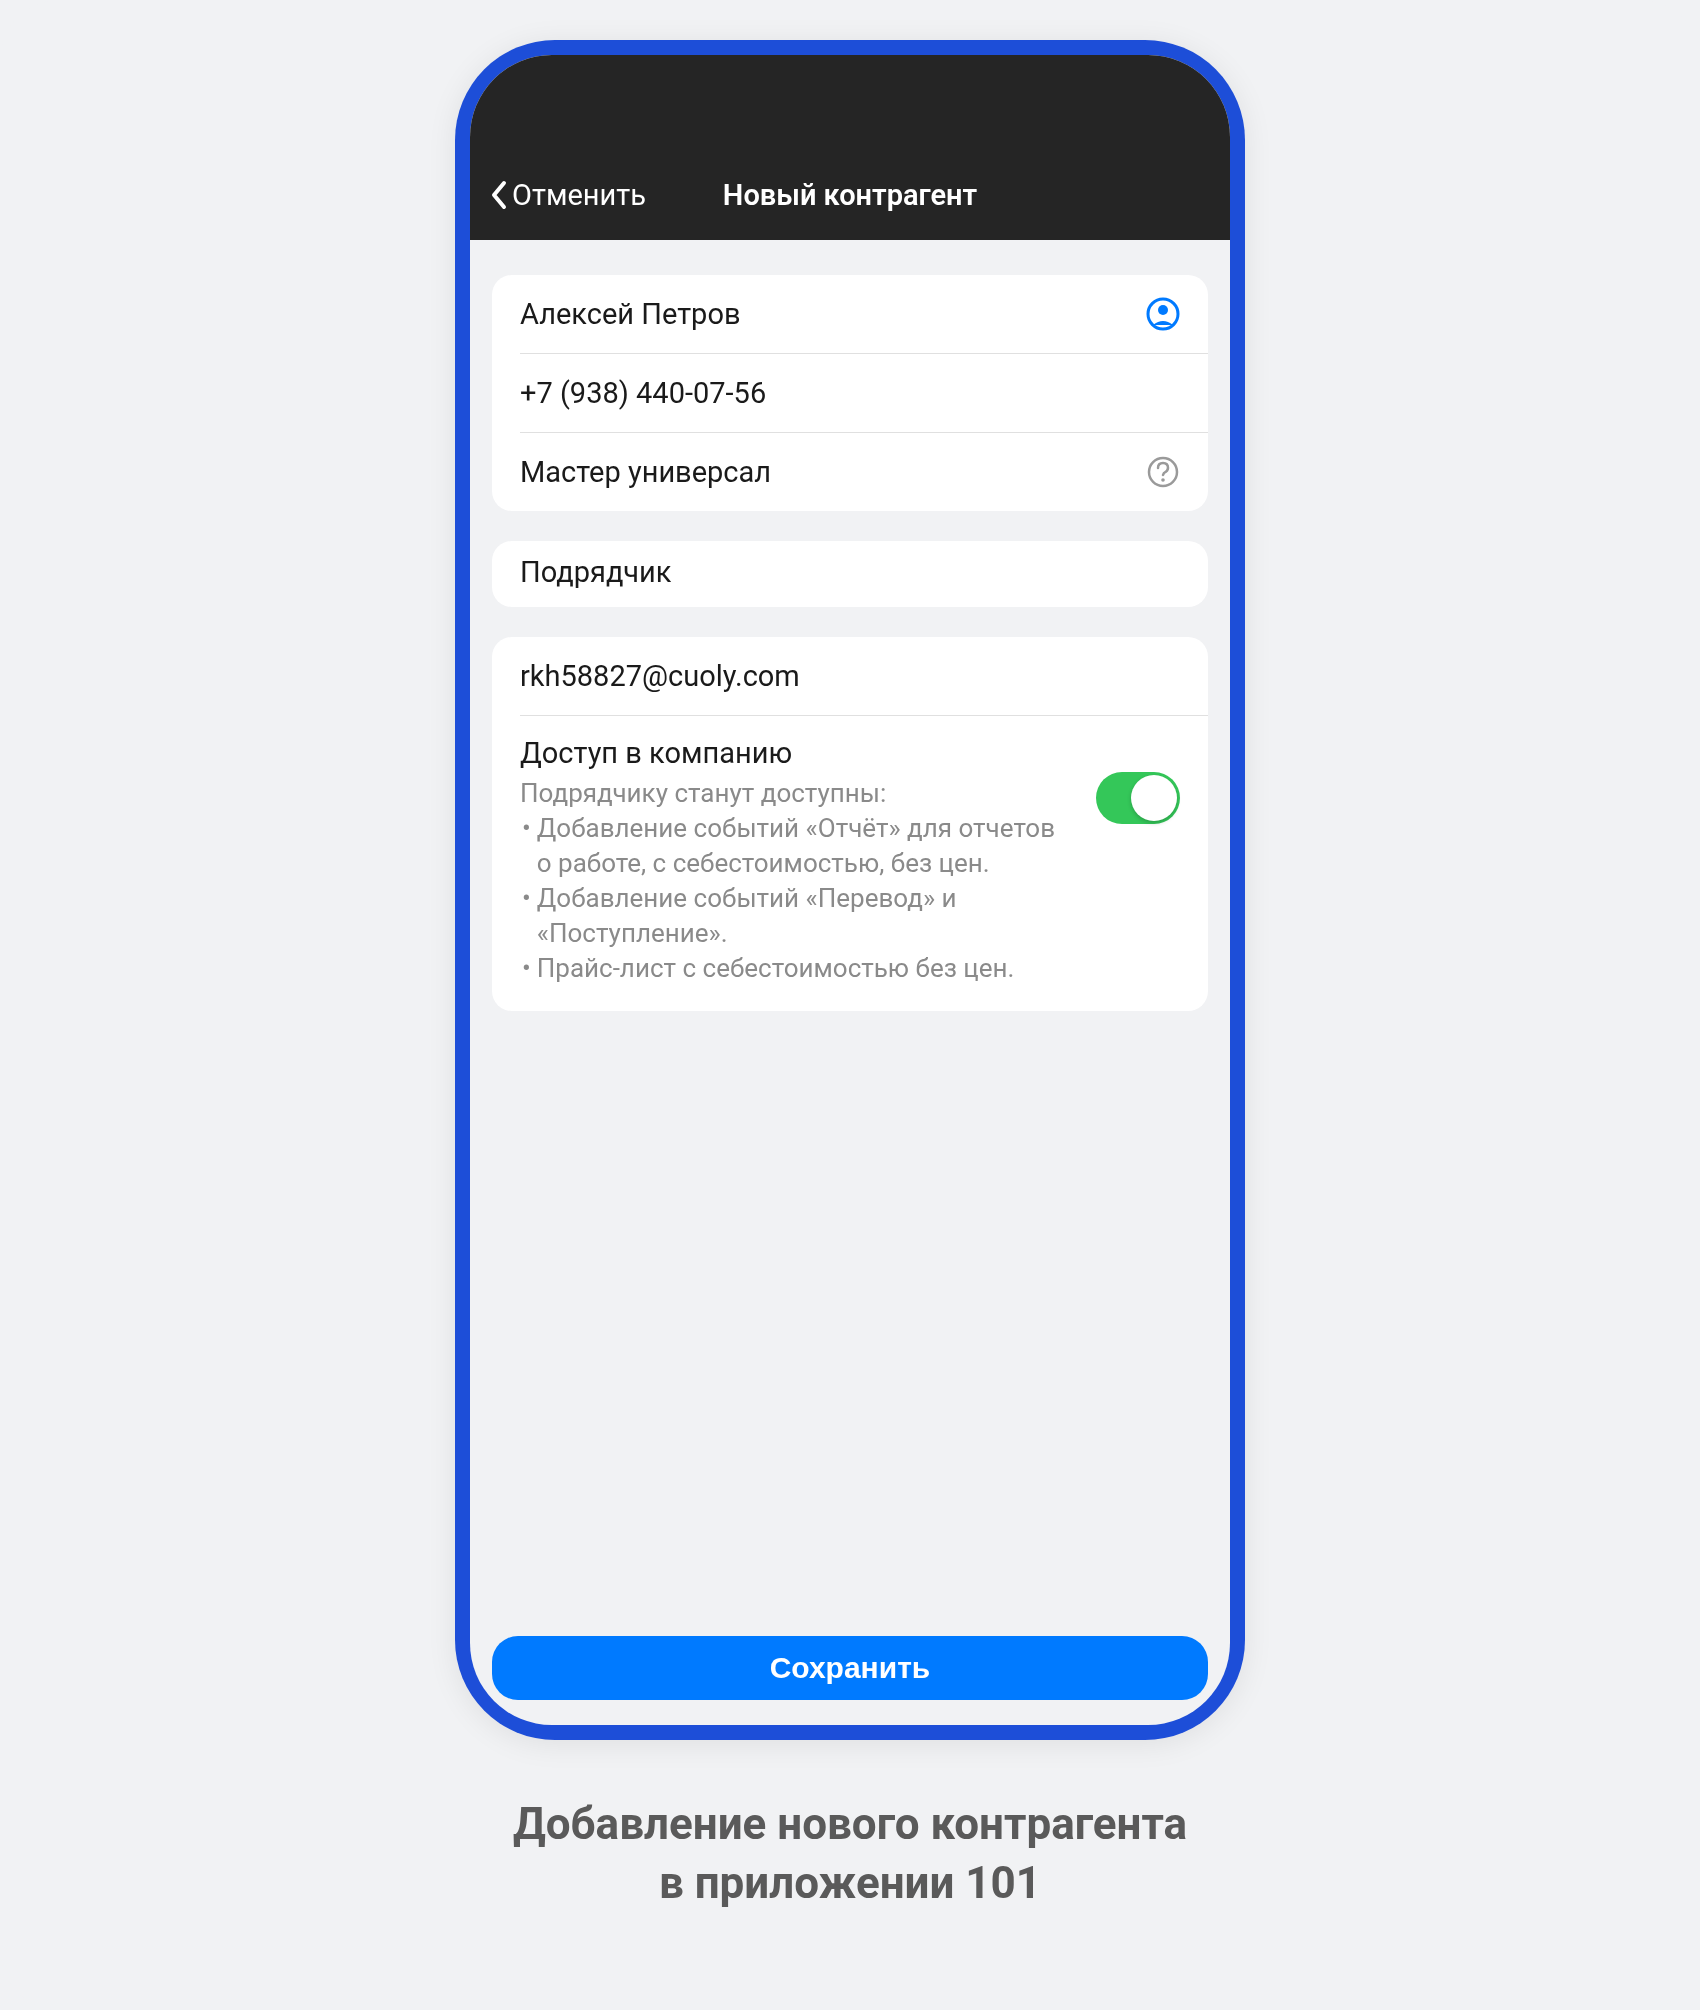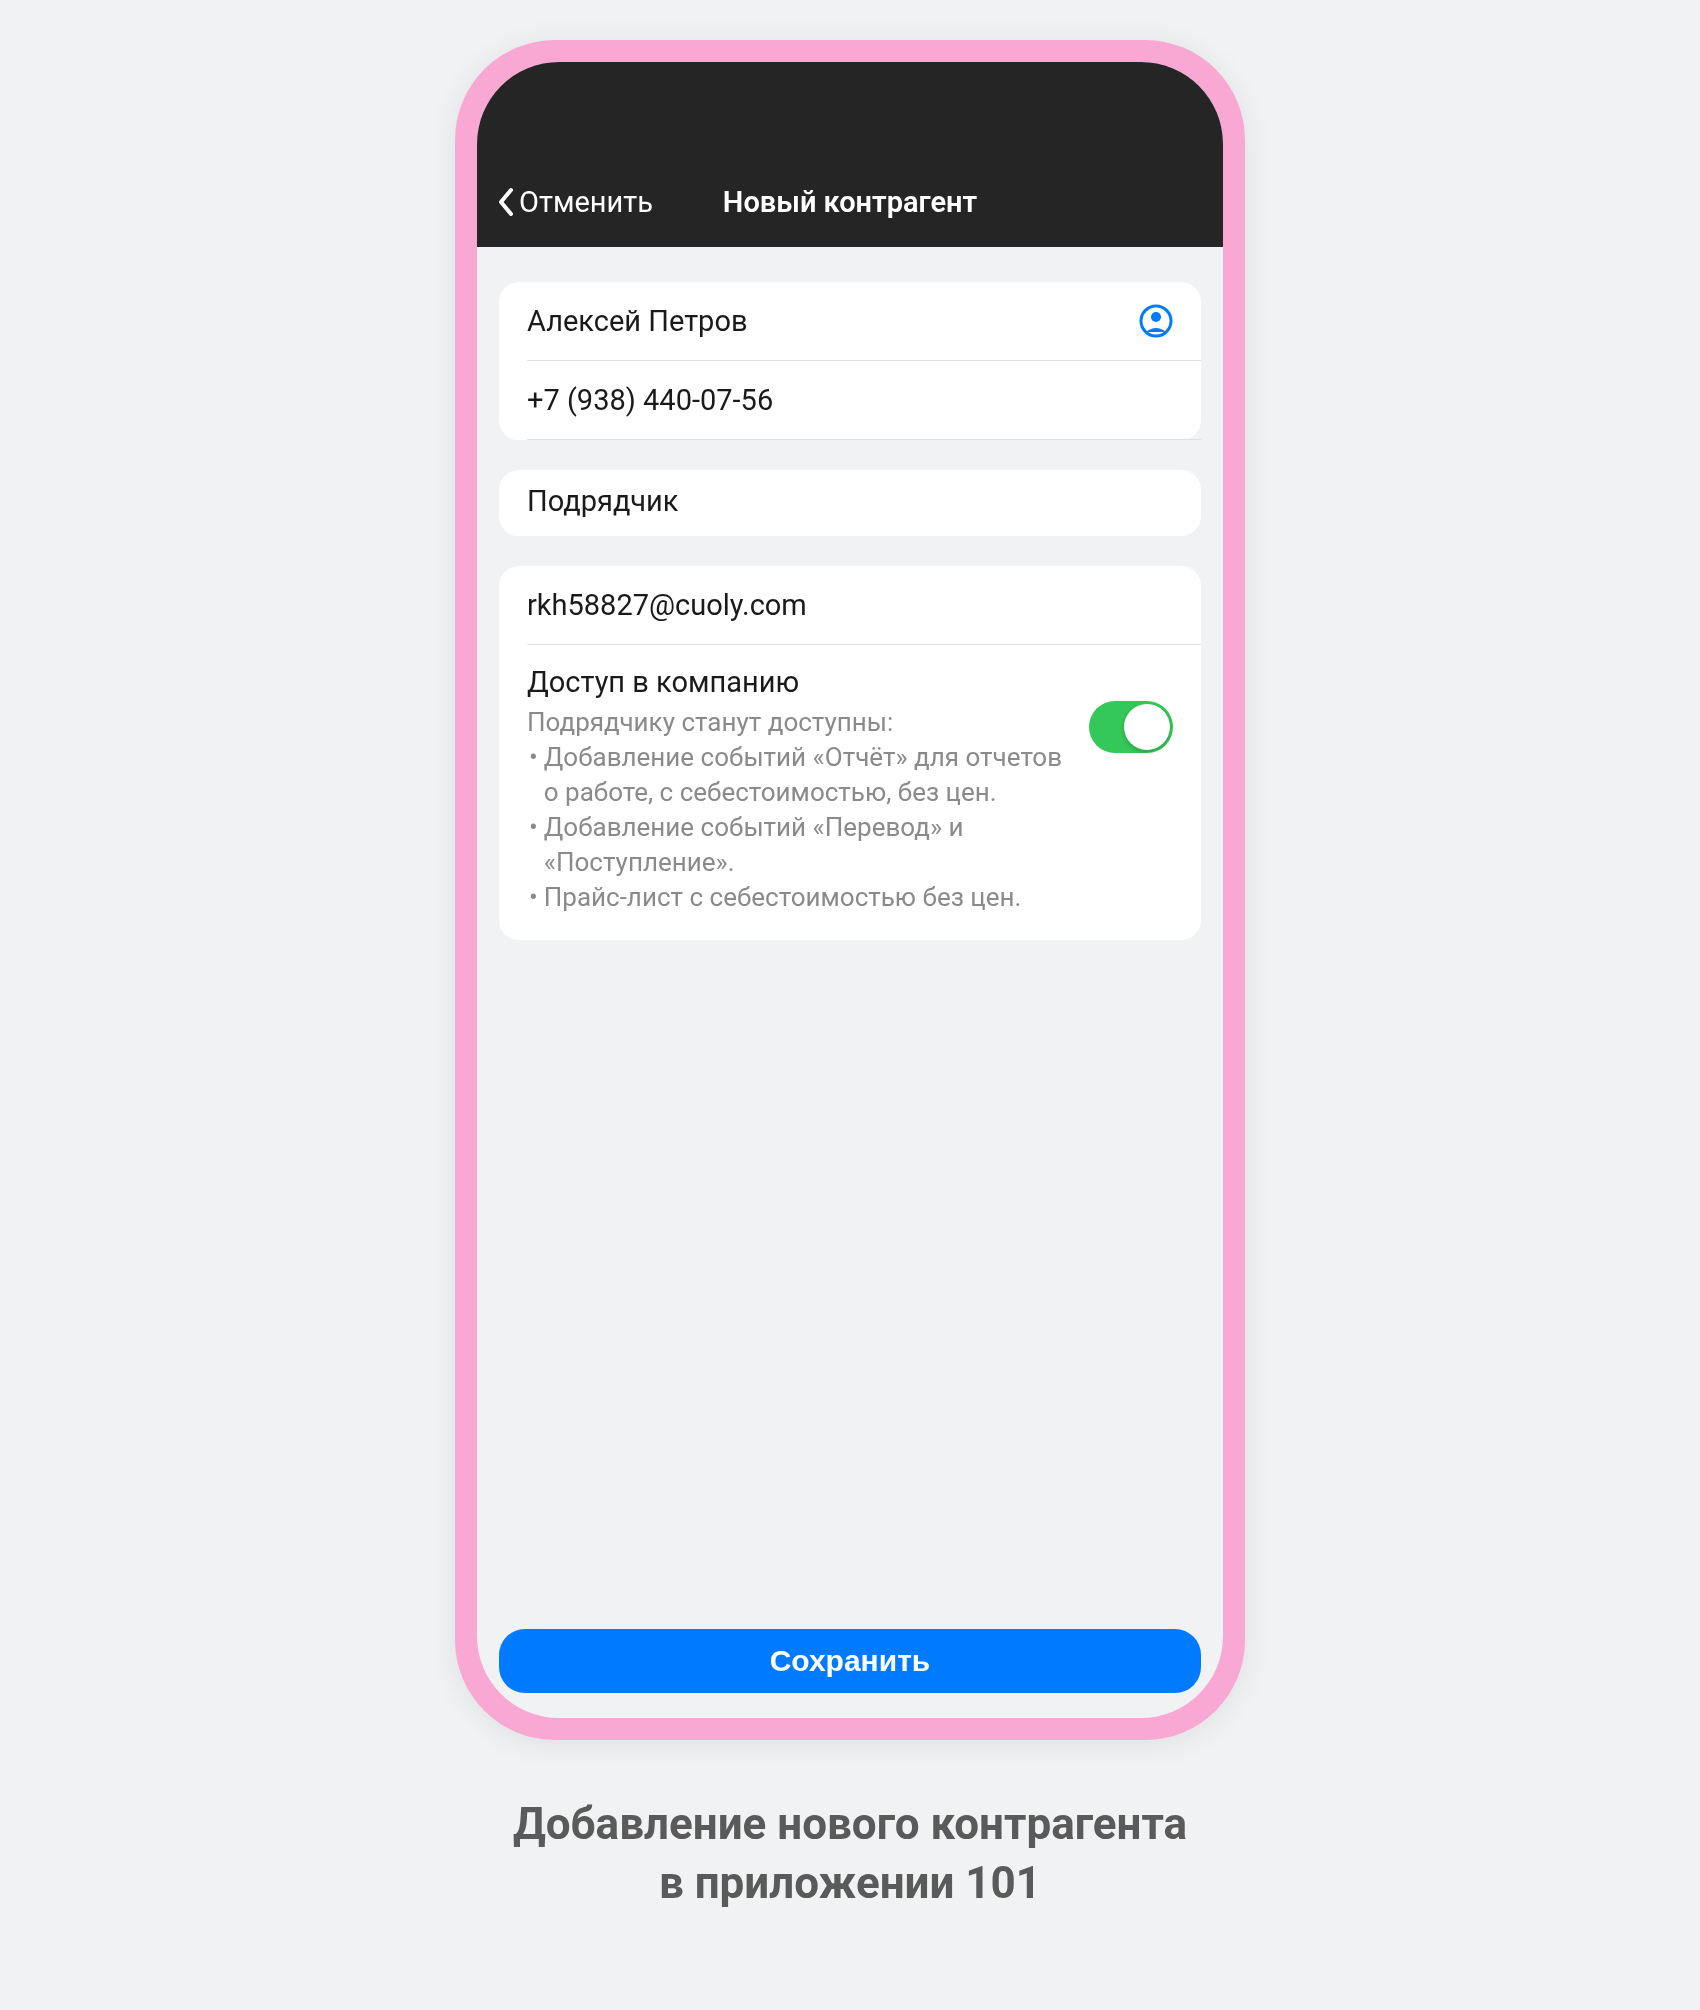--- a/index.html
+++ b/index.html
@@ -25,23 +25,23 @@
       border-radius: 60px;
       padding-top: 40px;
       display: flex;
       flex-direction: column;
       align-items: center;
     }
     
     .phone-frame {
       width: 790px;
       height: 1700px;
-      background: #f9a8d4;
+      background: #1d4ed8;
       border-radius: 100px;
-      padding: 22px;
+      padding: 15px;
       box-shadow: 0 4px 30px rgba(0,0,0,0.08);
       display: flex;
       flex-direction: column;
     }
     
     .phone-screen {
       flex: 1;
       background: #f1f2f4;
       border-radius: 82px;
       overflow: hidden;
@@ -244,20 +244,28 @@
               <circle cx="17" cy="17" r="15" fill="none" stroke="#007aff" stroke-width="3"></circle>
               <circle cx="17" cy="13" r="5" fill="#007aff"></circle>
               <path d="M 7 28 Q 17 20 27 28" fill="#007aff"></path>
             </svg>
           </div>
           <div class="row-border-inset"></div>
           <div class="card-row" style="padding-left:0; margin-left:28px;">
             <span>+7 (938) 440-07-56</span>
           </div>
           <div class="row-border-inset"></div>
+          <div class="card-row" style="padding-left:0; margin-left:28px; padding-right:28px;">
+            <span>Мастер универсал</span>
+            <svg class="help-icon" viewBox="0 0 34 34">
+              <circle cx="17" cy="17" r="14" fill="none" stroke="#9a9a9a" stroke-width="2.5"></circle>
+              <path d="M 12 13 Q 12 8 17 8 Q 22 8 22 13 Q 22 16 18 18 L 17 20" fill="none" stroke="#9a9a9a" stroke-width="2.5" stroke-linecap="round"></path>
+              <circle cx="17" cy="25" r="1.8" fill="#9a9a9a"></circle>
+            </svg>
+          </div>
         </div>
 
         <div class="card">
           <div class="field-with-label">
             <div class="field-value">Подрядчик</div>
           </div>
         </div>
 
         <div class="card">
           <div class="card-row">

